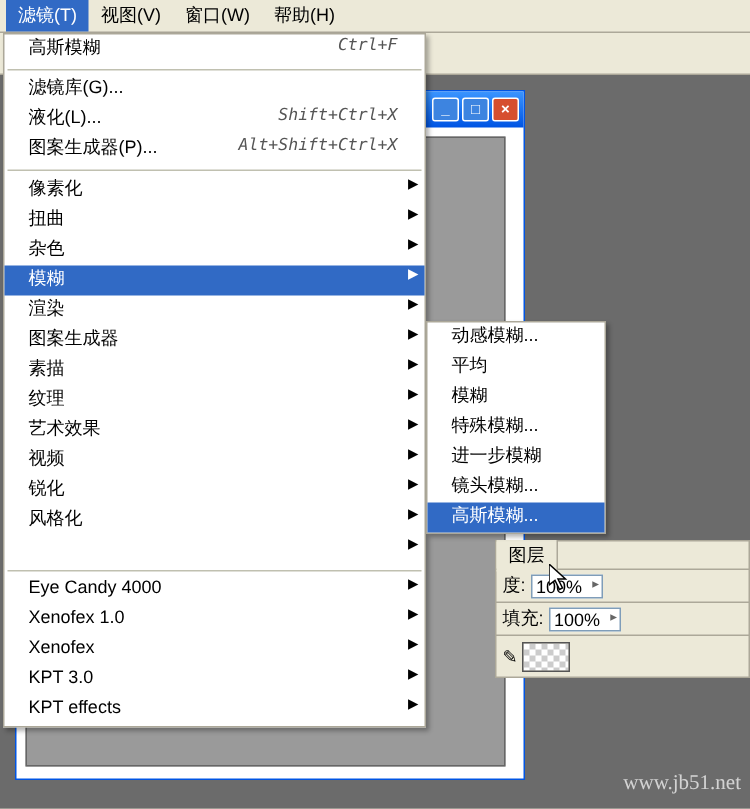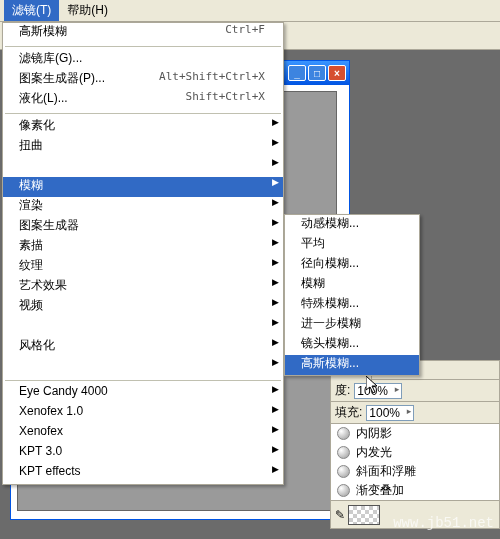--- a/index.html
+++ b/index.html
@@ -13,44 +13,46 @@
 .workspace{position:absolute;left:0;top:50px;right:0;bottom:0;background:#6b6b6b;}
 .docwin{position:absolute;left:10px;top:10px;width:340px;height:460px;background:#fff;border:1px solid #0054e3;}
 .docwin .titlebar{height:24px;background:linear-gradient(#3a95ff,#0054e3);display:flex;justify-content:flex-end;align-items:center;padding:0 3px;gap:2px;}
 .winbtn{width:18px;height:16px;background:#d64f2f;color:#fff;font-weight:bold;display:flex;align-items:center;justify-content:center;border:1px solid #fff;border-radius:2px;font-size:10px;}
 .winbtn.min,.winbtn.max{background:#3d84e0;}
 .canvas{position:absolute;left:6px;top:30px;width:320px;height:420px;background:#9a9a9a;border:1px solid #666;}
 .menu{position:absolute;background:#fff;border:1px solid #aca899;box-shadow:2px 2px 3px rgba(0,0,0,.3);}
 .menu .row{display:flex;align-items:flex-start;height:20px;padding:0 18px 0 16px;cursor:default;white-space:nowrap;position:relative;}
 .menu .row.hl{background:#316ac5;color:#fff;}
 .menu .row .lbl{flex:1;}
-.menu .row .sc{color:#555;margin-left:24px;font-family:Consolas,monospace;font-size:11px;}
+.menu .row .sc{color:#555;margin-left:24px;font-family:Consolas,monospace;font-size:11px;font-style:italic;}
 .menu .row .arr{position:absolute;right:4px;font-size:9px;}
 .menu hr{border:none;border-top:1px solid #c0c0b0;margin:3px 2px;}
 #menu1{left:2px;top:22px;width:282px;}
-#menu2{left:284px;top:214px;width:136px;}
+#menu2{left:284px;top:214px;width:120px;}
 .panels{position:absolute;right:0;top:310px;width:170px;}
 .ptab{height:20px;background:#ece9d8;border:1px solid #aca899;display:flex;align-items:center;}
 .ptab span{padding:2px 8px;background:#ece9d8;border-right:1px solid #aca899;}
 .prow{height:22px;background:#ece9d8;border:1px solid #aca899;border-top:none;display:flex;align-items:center;padding:0 4px;gap:4px;}
 .prow .numbox{width:48px;height:16px;background:#fff;border:1px solid #7f9db9;text-align:right;padding:0 14px 0 2px;position:relative;}
 .prow .numbox::after{content:"▸";position:absolute;right:2px;top:0;font-size:9px;color:#666;}
 .fxlist{background:#fff;border:1px solid #aca899;border-top:none;}
 .fxlist .fx{height:19px;display:flex;align-items:center;padding:0 6px;gap:6px;}
 .fxicon{width:13px;height:13px;border:1px solid #888;border-radius:50%;background:radial-gradient(circle at 30% 30%,#fff,#999);display:inline-block;}
 .layerstrip{height:28px;background:#ece9d8;border:1px solid #aca899;border-top:none;display:flex;align-items:center;padding:0 4px;gap:3px;}
 .lthumb{width:32px;height:20px;border:1px solid #555;background:repeating-conic-gradient(#ccc 0 25%,#fff 0 50%) 0 0/8px 8px;}
-.watermark{position:absolute;right:6px;bottom:8px;color:rgba(255,255,255,.7);font-size:14px;font-family:Liberation Mono, monospace;pointer-events:none;}
+.watermark{position:absolute;right:6px;bottom:8px;color:rgba(255,255,255,.7);font-size:14px;font-family:Liberation Serif, serif;pointer-events:none;}
 .cursor{position:absolute;left:366px;top:376px;pointer-events:none;z-index:999;}
 </style>
 </head>
 <body>
 
 <div class="menubar">
   <div class="mitem open">滤镜(T)</div>
+  <div class="mitem">视图(V)</div>
+  <div class="mitem">窗口(W)</div>
   <div class="mitem">帮助(H)</div>
 </div>
 
 <div class="toolbar">
   <div class="tbtn">▭</div>
   <div class="sep"></div>
   <div class="tbtn">田</div>
   <div class="tbtn">◫</div>
   <div class="tbtn">▤</div>
 </div>
@@ -70,74 +72,57 @@
       <span>图层</span>
     </div>
     <div class="prow">
       <span>度:</span>
       <div class="numbox">100%</div>
     </div>
     <div class="prow">
       <span>填充:</span>
       <div class="numbox">100%</div>
     </div>
-    <div class="fxlist">
-      <div class="fx">
-          <span class="fxicon"></span>
-          <span>内阴影</span>
-        </div>
-      <div class="fx">
-          <span class="fxicon"></span>
-          <span>内发光</span>
-        </div>
-      <div class="fx">
-          <span class="fxicon"></span>
-          <span>斜面和浮雕</span>
-        </div>
-      <div class="fx">
-          <span class="fxicon"></span>
-          <span>渐变叠加</span>
-        </div>
-    </div>
     <div class="layerstrip">
       <span>✎</span>
       <div class="lthumb"></div>
     </div>
   </div>
 
   <div class="watermark">www.jb51.net</div>
 </div>
 
 <div id="menu1" class="menu">
     <div class="row">
       <span class="lbl">高斯模糊</span>
       <span class="sc">Ctrl+F</span>
     </div>
     <hr>
     <div class="row">
       <span class="lbl">滤镜库(G)...</span>
     </div>
     <div class="row">
+      <span class="lbl">液化(L)...</span>
+      <span class="sc">Shift+Ctrl+X</span>
+    </div>
+    <div class="row">
       <span class="lbl">图案生成器(P)...</span>
       <span class="sc">Alt+Shift+Ctrl+X</span>
     </div>
-    <div class="row">
-      <span class="lbl">液化(L)...</span>
-      <span class="sc">Shift+Ctrl+X</span>
-    </div>
     <hr>
     <div class="row">
       <span class="lbl">像素化</span>
       <span class="arr">▶</span>
     </div>
     <div class="row">
       <span class="lbl">扭曲</span>
       <span class="arr">▶</span>
     </div>
     <div class="row">
+      <span class="lbl">杂色</span>
       <span class="arr">▶</span>
     </div>
     <div class="row hl">
       <span class="lbl">模糊</span>
       <span class="arr">▶</span>
     </div>
     <div class="row">
       <span class="lbl">渲染</span>
       <span class="arr">▶</span>
     </div>
@@ -155,20 +140,21 @@
     </div>
     <div class="row">
       <span class="lbl">艺术效果</span>
       <span class="arr">▶</span>
     </div>
     <div class="row">
       <span class="lbl">视频</span>
       <span class="arr">▶</span>
     </div>
     <div class="row">
+      <span class="lbl">锐化</span>
       <span class="arr">▶</span>
     </div>
     <div class="row">
       <span class="lbl">风格化</span>
       <span class="arr">▶</span>
     </div>
     <div class="row">
       <span class="arr">▶</span>
     </div>
     <hr>
@@ -192,23 +178,20 @@
       <span class="lbl">KPT effects</span>
       <span class="arr">▶</span>
     </div>
   </div>
 <div id="menu2" class="menu">
     <div class="row">
       <span class="lbl">动感模糊...</span>
     </div>
     <div class="row">
       <span class="lbl">平均</span>
-    </div>
-    <div class="row">
-      <span class="lbl">径向模糊...</span>
     </div>
     <div class="row">
       <span class="lbl">模糊</span>
     </div>
     <div class="row">
       <span class="lbl">特殊模糊...</span>
     </div>
     <div class="row">
       <span class="lbl">进一步模糊</span>
     </div>

